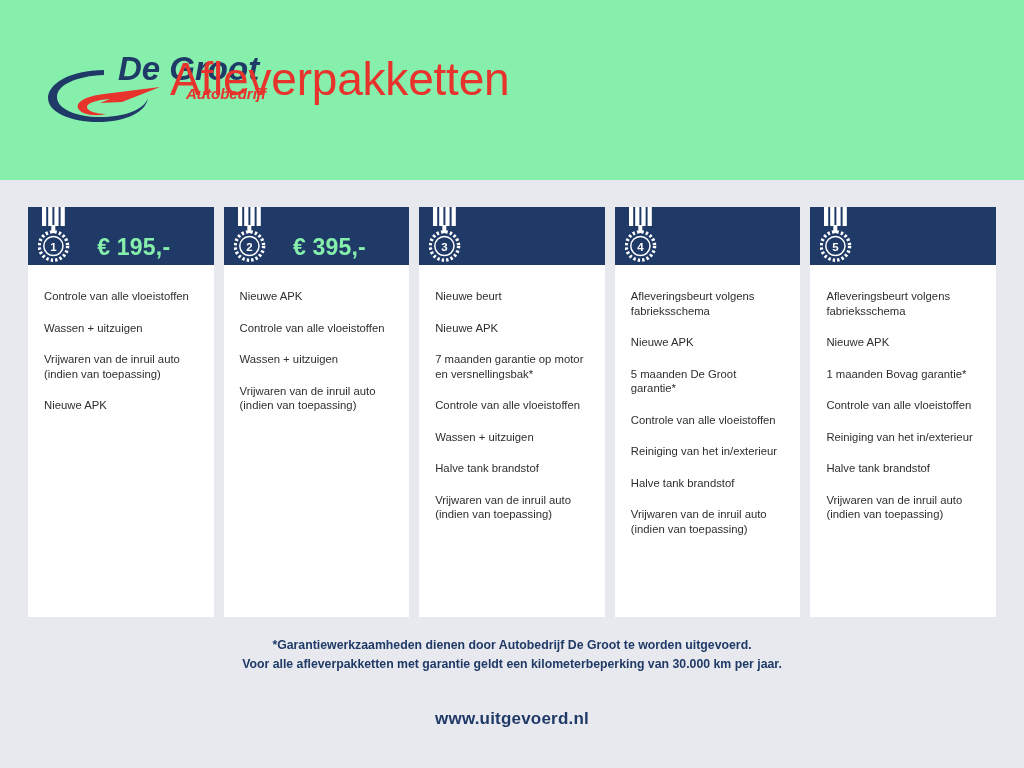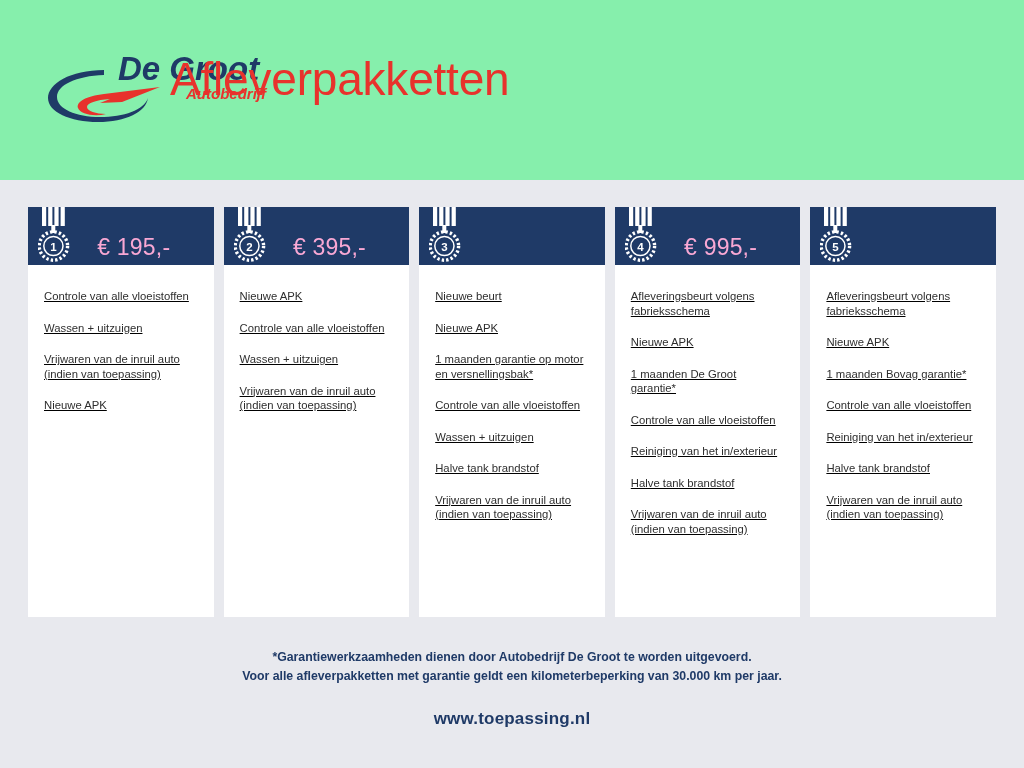--- a/index.html
+++ b/index.html
@@ -80,51 +80,49 @@
   .medal {
     width: 34px;
     height: 56px;
     flex: 0 0 34px;
     position: relative;
     top: -1px;
   }
   .price {
     flex: 1 1 auto;
     text-align: center;
-    color: #f9a8d4;
+    color: #86efac;
     font-size: 23px;
-    font-weight: normal;
+    font-weight: bold;
     letter-spacing: 0.2px;
     padding-right: 4px;
     white-space: nowrap;
     margin-top: 23px;
   }
   .card-body {
     flex: 1 1 auto;
     padding: 24px 16px 10px 16px;
     box-sizing: border-box;
-    text-decoration: underline;
   }
   .feature {
     font-size: 11.3px;
     line-height: 14.5px;
     color: #2e2e2e;
     margin-bottom: 17px;
     white-space: pre-line;
   }
   .feature:last-child { margin-bottom: 0; }
 
   
   .footer {
     position: absolute;
     left: 0;
     top: 636px;
     width: 1024px;
     text-align: center;
-    margin-top: 12px;
   }
   .footer-line {
     font-size: 12.3px;
     line-height: 19px;
     color: #1f3a67;
     font-weight: bold;
   }
   .website {
     position: absolute;
     left: 0;
@@ -222,21 +220,21 @@
             <rect x="13.3" y="18" width="4" height="8"></rect>
           </g>
           <circle cx="15.4" cy="39" r="14.2" fill="none" stroke="#ffffff" stroke-width="3.4" stroke-dasharray="2.4 2.1"></circle>
           <circle cx="15.4" cy="39" r="9.6" fill="none" stroke="#ffffff" stroke-width="1.5"></circle>
           <text x="15.4" y="43.6" text-anchor="middle" font-family="'Liberation Sans', sans-serif" font-size="11.5" font-weight="bold" fill="#ffffff">3</text>
         </svg>
       </div>
       <div class="card-body">
         <div class="feature">Nieuwe beurt</div>
         <div class="feature">Nieuwe APK</div>
-        <div class="feature">1 maanden garantie op motor
+        <div class="feature">7 maanden garantie op motor
 en versnellingsbak*</div>
         <div class="feature">Controle van alle vloeistoffen</div>
         <div class="feature">Wassen + uitzuigen</div>
         <div class="feature">Halve tank brandstof</div>
         <div class="feature">Vrijwaren van de inruil auto
 (indien van toepassing)</div>
       </div>
     </div>
 
     <div class="card">
@@ -246,27 +244,26 @@
             <rect x="4" y="0" width="4.2" height="19"></rect>
             <rect x="10.2" y="0" width="4.2" height="19"></rect>
             <rect x="16.4" y="0" width="4.2" height="19"></rect>
             <rect x="22.6" y="0" width="4.2" height="19"></rect>
             <rect x="13.3" y="18" width="4" height="8"></rect>
           </g>
           <circle cx="15.4" cy="39" r="14.2" fill="none" stroke="#ffffff" stroke-width="3.4" stroke-dasharray="2.4 2.1"></circle>
           <circle cx="15.4" cy="39" r="9.6" fill="none" stroke="#ffffff" stroke-width="1.5"></circle>
           <text x="15.4" y="43.6" text-anchor="middle" font-family="'Liberation Sans', sans-serif" font-size="11.5" font-weight="bold" fill="#ffffff">4</text>
         </svg>
-        <div class="price">€ 995,-</div>
       </div>
       <div class="card-body">
         <div class="feature">Afleveringsbeurt volgens
 fabrieksschema</div>
         <div class="feature">Nieuwe APK</div>
-        <div class="feature">1 maanden De Groot garantie*</div>
+        <div class="feature">5 maanden De Groot garantie*</div>
         <div class="feature">Controle van alle vloeistoffen</div>
         <div class="feature">Reiniging van het in/exterieur</div>
         <div class="feature">Halve tank brandstof</div>
         <div class="feature">Vrijwaren van de inruil auto
 (indien van toepassing)</div>
       </div>
     </div>
 
     <div class="card">
       <div class="card-header">
@@ -296,15 +293,15 @@
       </div>
     </div>
 
   </div>
 
   <div class="footer">
     <div class="footer-line">*Garantiewerkzaamheden dienen door Autobedrijf De Groot te worden uitgevoerd.</div>
     <div class="footer-line">Voor alle afleverpakketten met garantie geldt een kilometerbeperking van 30.000 km per jaar.</div>
   </div>
 
-  <div class="website">www.toepassing.nl</div>
+  <div class="website">www.uitgevoerd.nl</div>
 
 </div>
 
 </body></html>

